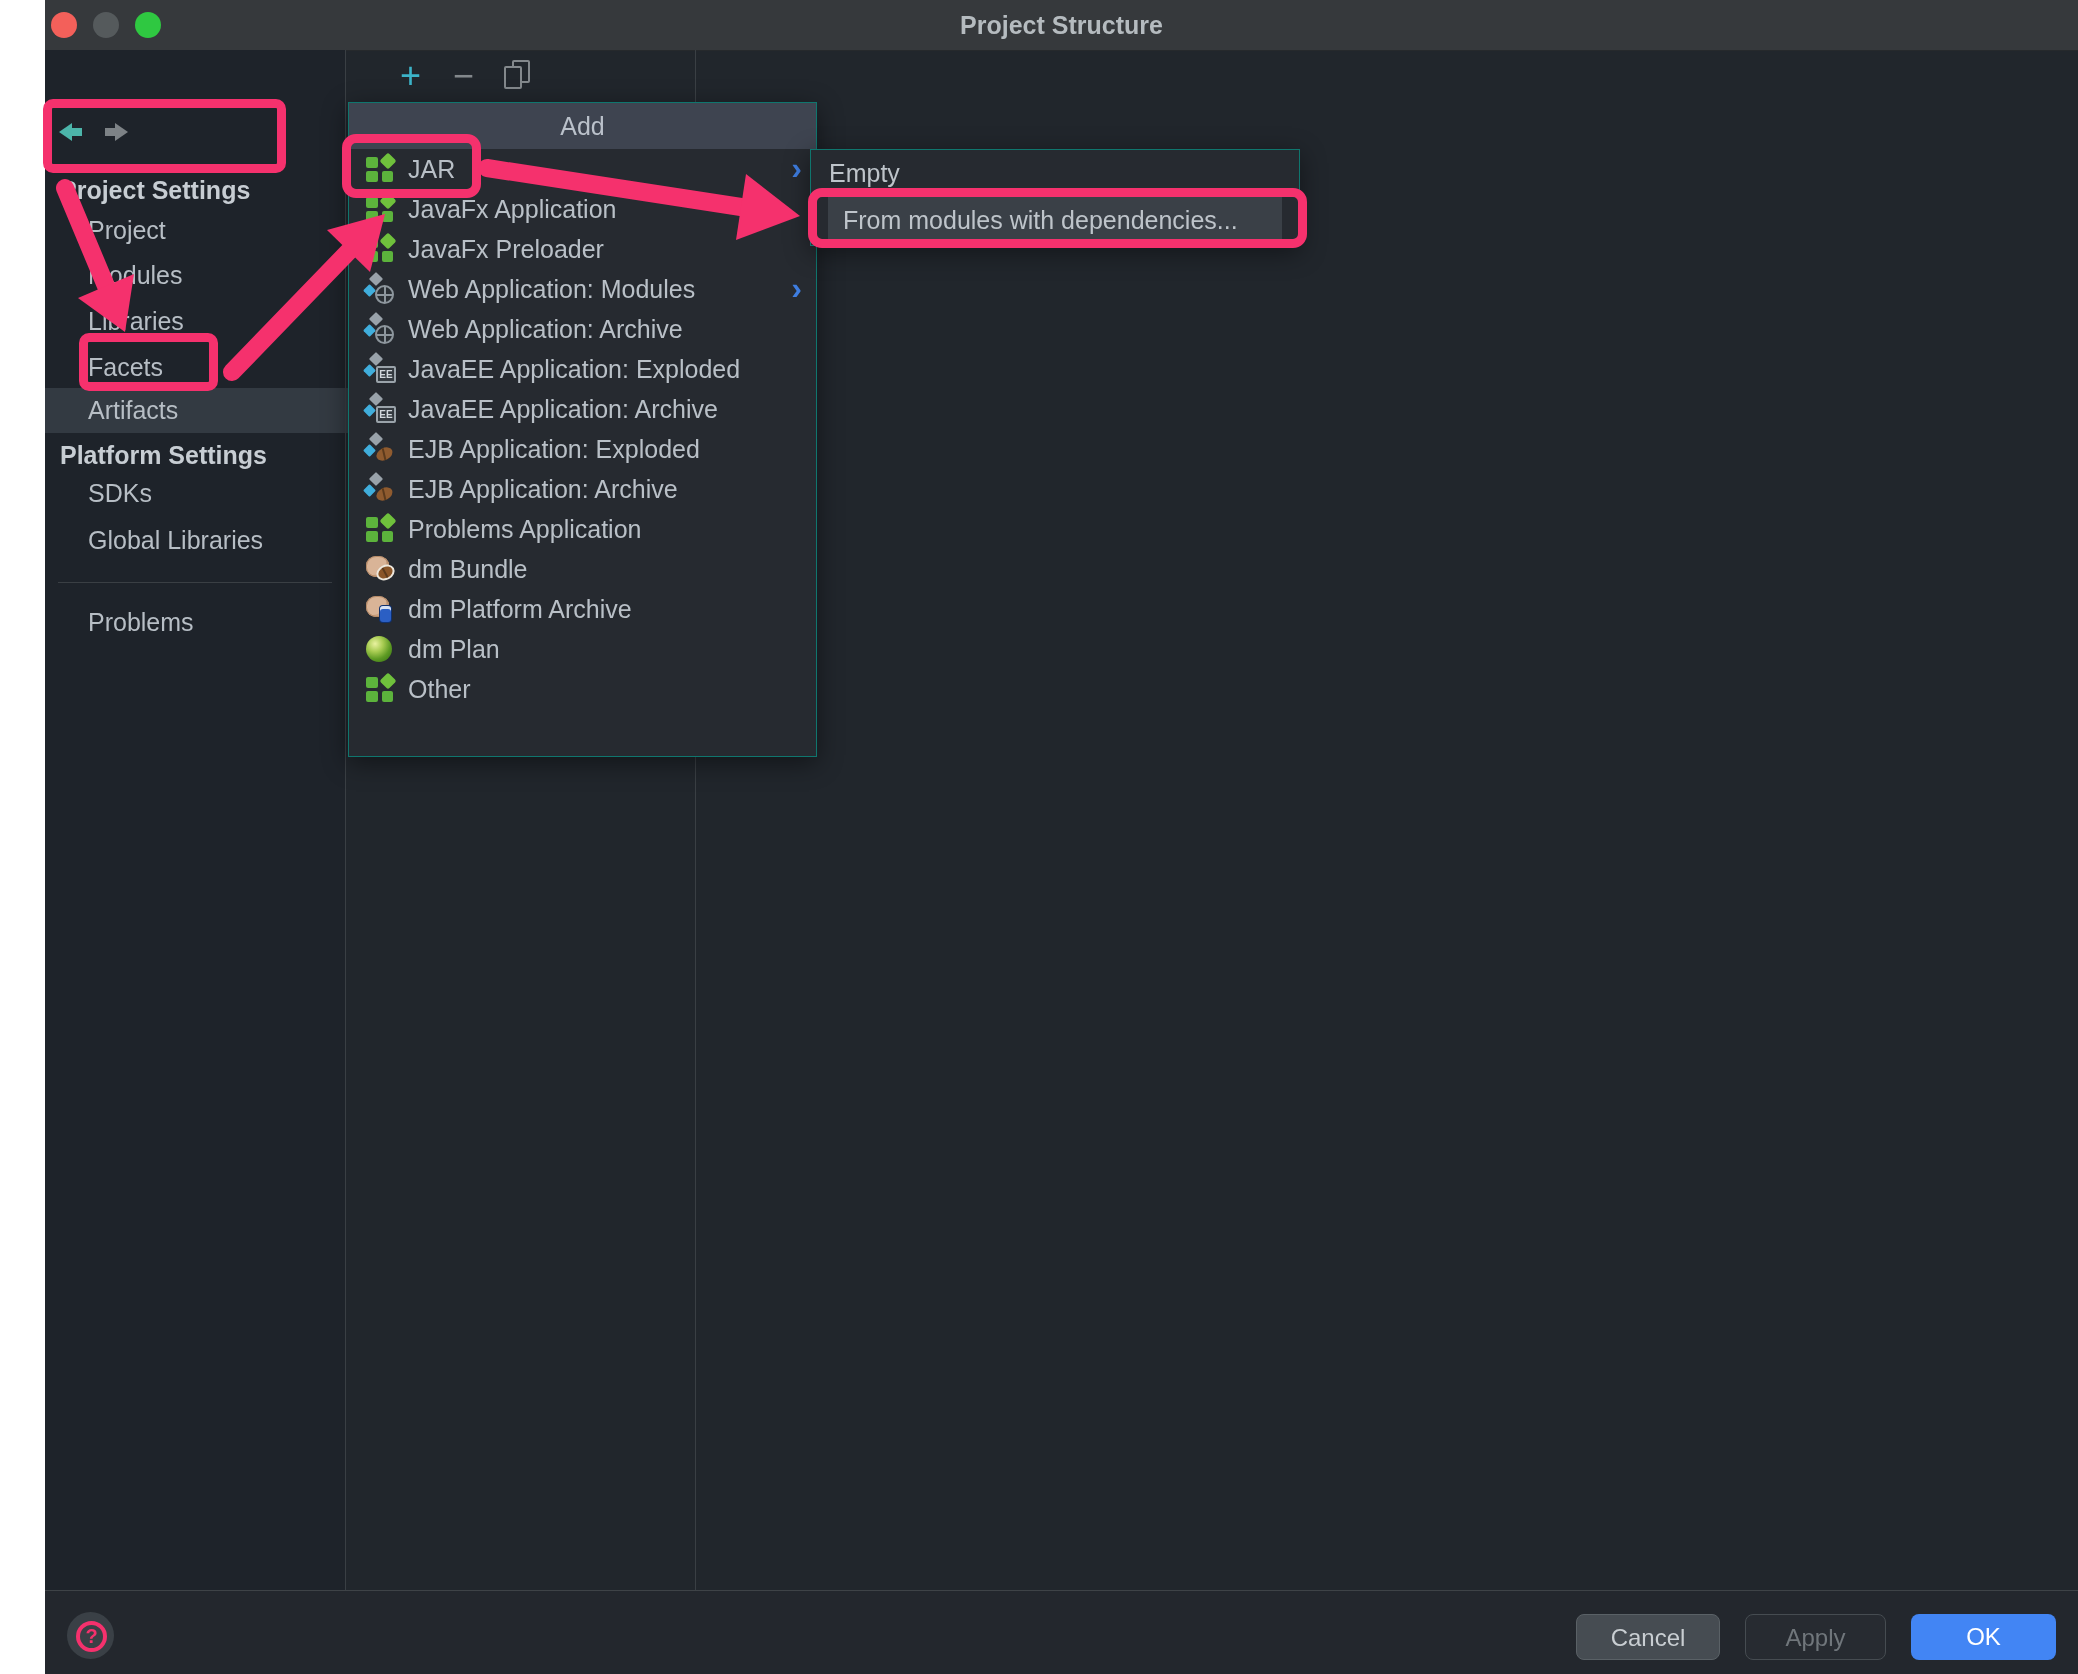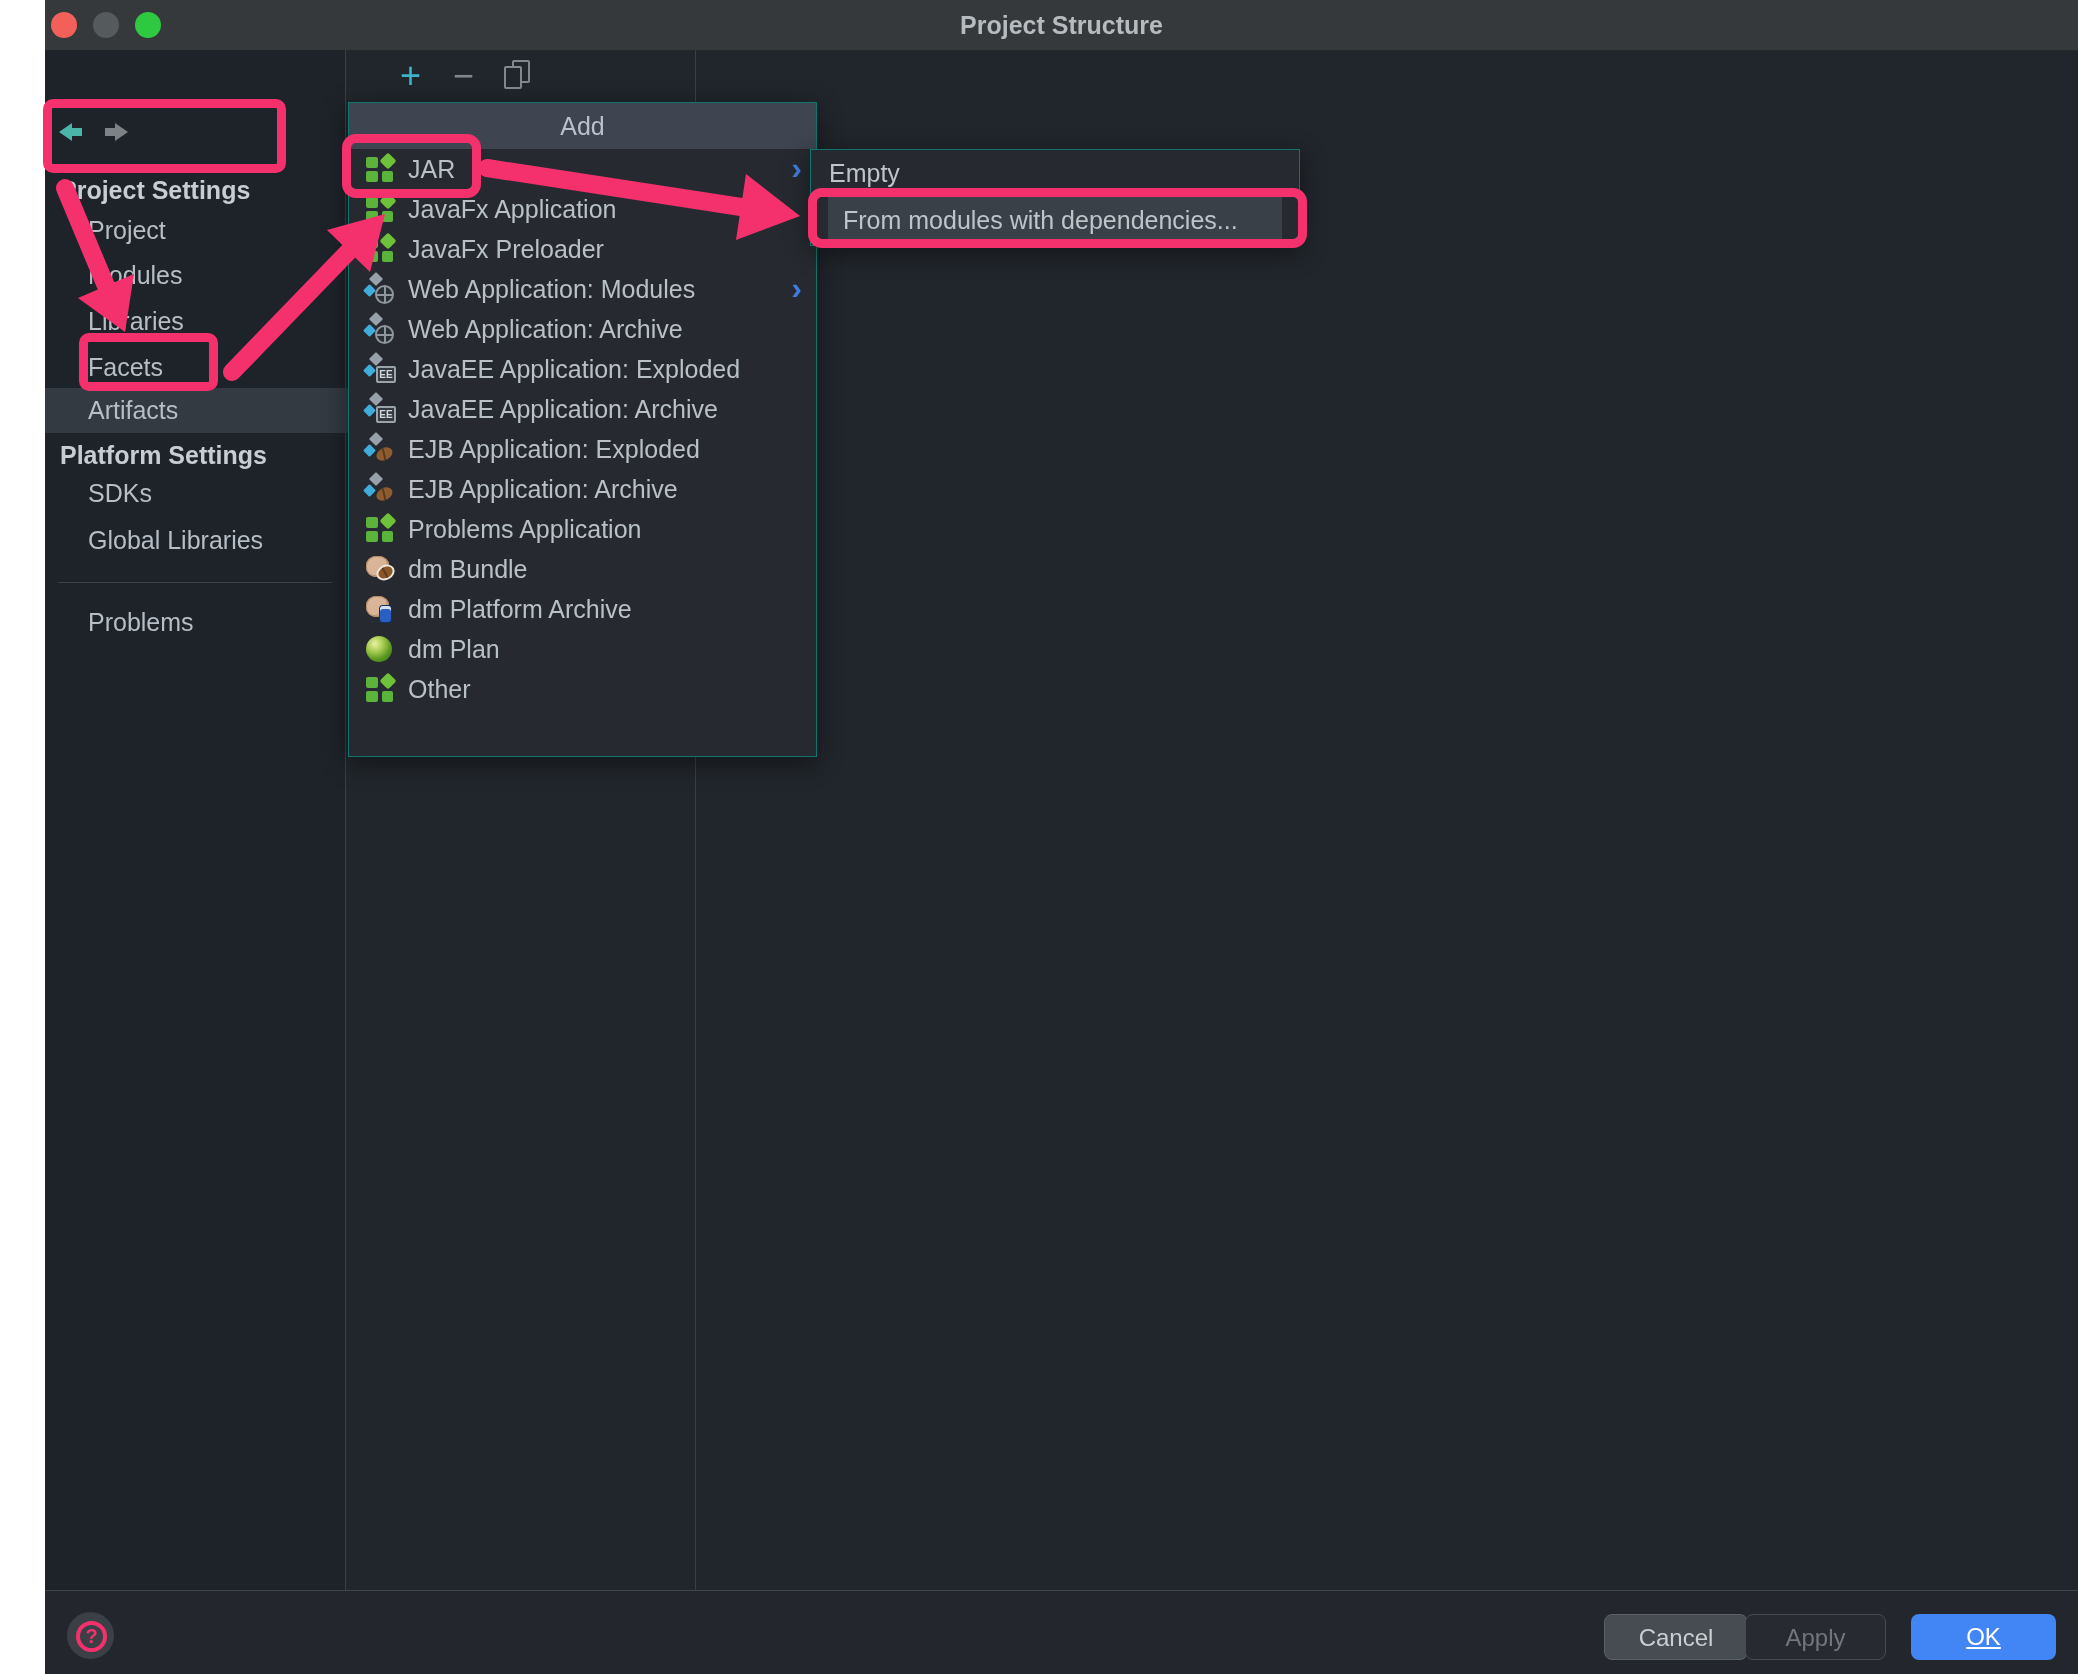--- a/index.html
+++ b/index.html
@@ -87,23 +87,23 @@
       box-shadow:inset 0 3px 0 #D7E2F5,0 0 0 1px #10316e;}
   .ic-dmplan .sphere{left:1px;top:2px;width:26px;height:26px;border-radius:50%;
       background:radial-gradient(circle at 35% 30%,#E9F2A0 0%,#A8CC52 32%,#5D9A23 62%,#2F6B12 100%);}
   .ic-dmconfig .doc{left:5px;top:1px;width:20px;height:27px;background:#A7BCCA;border-radius:2px;
       clip-path:polygon(0 0,68% 0,100% 24%,100% 100%,0 100%);}
   .ic-dmconfig .doc::after{content:"";position:absolute;left:4px;top:13px;width:12px;height:3px;
       background:#33424D;box-shadow:0 6px 0 #33424D;}
 
   
   .btn{position:absolute;top:1614px;height:46px;border-radius:8px;font-size:24px;line-height:46px;text-align:center;cursor:pointer;box-sizing:border-box;}
-  .btn-cancel{left:1531px;width:144px;background:#464C52;border:1px solid #5A6166;color:#C9CED2;margin-left:28px;}
+  .btn-cancel{left:1531px;width:144px;background:#464C52;border:1px solid #5A6166;color:#C9CED2;}
   .btn-apply{left:1700px;width:141px;background:#272B31;border:1px solid #464C51;color:#70767B;}
-  .btn-ok{left:1866px;width:145px;background:#4285F4;color:#FFFFFF;text-decoration:underline;}
+  .btn-ok{left:1866px;width:145px;background:#4285F4;color:#FFFFFF;}
   .helpbtn{position:absolute;left:22px;top:1612px;width:47px;height:47px;border-radius:50%;background:#3A4046;cursor:pointer;}
   .helpbtn .ring{position:absolute;left:9px;top:9px;width:23px;height:23px;border:4px solid #F5316D;border-radius:50%;
       text-align:center;line-height:23px;font-size:20px;font-weight:700;color:#F5316D;}
 
   
   .ann-box{position:absolute;border:9px solid #F5316D;border-radius:10px;box-sizing:border-box;pointer-events:none;}
   .ann-ps{left:-2px;top:99px;width:243px;height:74px;}
   .ann-art{left:34px;top:333px;width:139px;height:58px;}
   .ann-jar{left:297px;top:134px;width:139px;height:64px;border-radius:14px;}
   .ann-from{left:763px;top:188px;width:499px;height:60px;border-radius:14px;}

